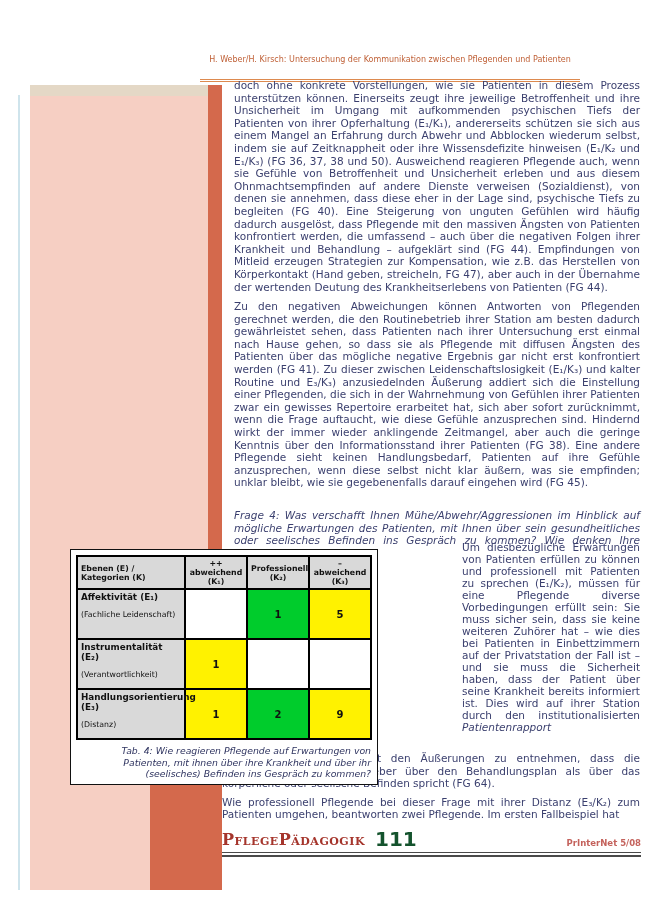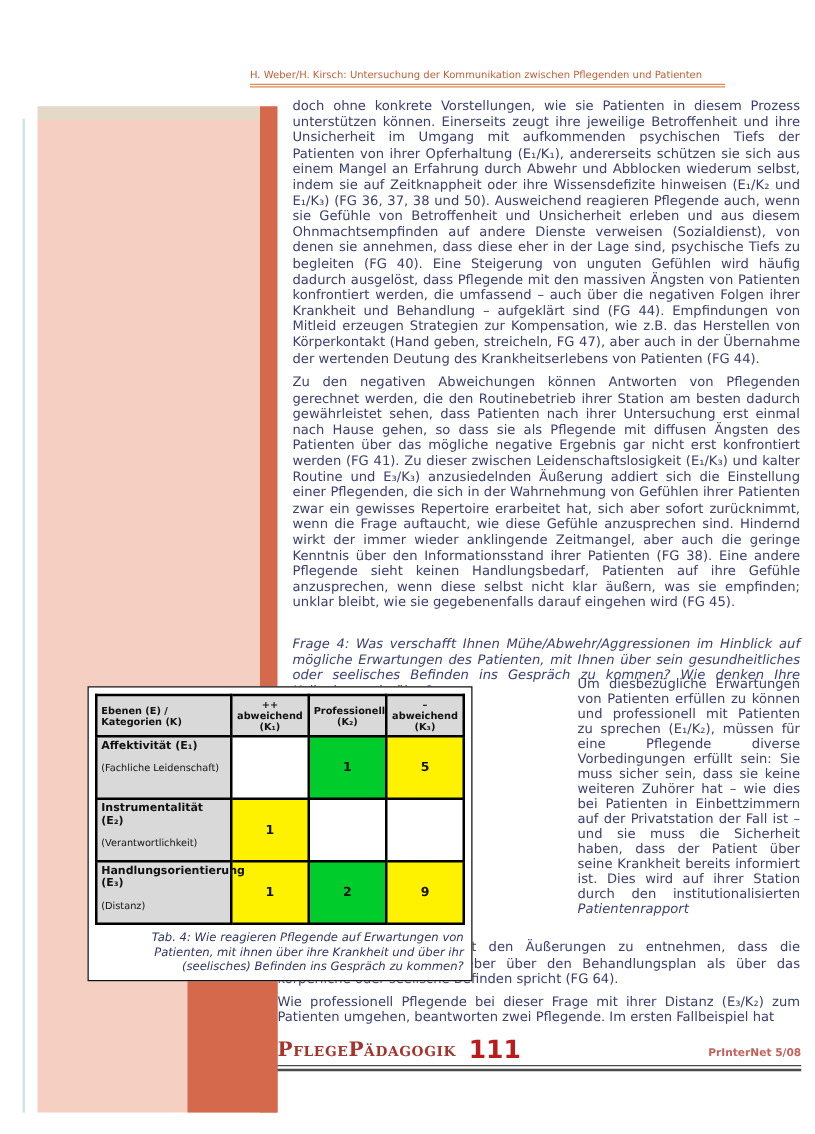--- a/index.html
+++ b/index.html
@@ -10,21 +10,21 @@
   
   .edge-line{position:absolute;left:18px;top:95px;width:2px;height:795px;background:#cfe4ec;}
   .beige-strip{position:absolute;left:30px;top:85px;width:178px;height:11px;background:#e4d8c6;}
   .pink-panel{position:absolute;left:30px;top:96px;width:178px;height:794px;background:#f6cfc3;}
   .accent-stripe{position:absolute;left:208px;top:85px;width:14px;height:805px;background:#d4694c;}
   .accent-block{position:absolute;left:150px;top:748px;width:72px;height:142px;background:#d4694c;}
   
   .running-header{
     position:absolute;left:200px;top:55px;width:380px;
     font-size:8px;line-height:10px;color:#bf5f35;
-    border-bottom:3px double #dd8a4f;padding-bottom:2px;
+    border-bottom:3px double #dd8a4f;padding-bottom:14px;text-align:center;
   }
   
   .content{position:absolute;left:222px;top:79px;width:418px;}
   .content p{margin:0 0 7px 12px;font-size:10.5px;line-height:12.6px;text-align:justify;}
   .question{font-style:italic;margin-top:20px !important;}
   
   .table-box{
     position:absolute;left:70px;top:549px;width:308px;background:#ffffff;
     border:1px solid #111;padding:5px 5px 4px 5px;z-index:2;box-sizing:border-box;
   }
@@ -53,21 +53,21 @@
   
   .resume{position:absolute;left:222px;top:752px;width:418px;}
   .resume p{margin:0 0 6px 0;font-size:10.5px;line-height:12.6px;text-align:justify;}
   
   .footer{position:absolute;left:222px;top:829px;width:419px;}
   .footer-row{display:flex;align-items:flex-end;padding-bottom:3px;}
   .journal{
     font-family:"DejaVu Serif",serif;font-variant:small-caps;font-weight:bold;
     font-size:16px;line-height:18px;color:#a5352c;letter-spacing:0.5px;
   }
-  .pagenum{font-size:20px;line-height:20px;font-weight:bold;color:#b91c1c;margin-left:10px;}
+  .pagenum{font-size:20px;line-height:20px;font-weight:bold;color:#14532d;margin-left:10px;}
   .issue{margin-left:auto;font-size:8.5px;font-weight:bold;color:#c4625c;align-self:center;margin-top:8px;}
   .footer-rule{height:2px;border-top:1px solid #4a4a4a;border-bottom:2px solid #4a4a4a;}
 </style>
 </head>
 <body>
 
 <div class="page">
 
   <div class="edge-line"></div>
   <div class="beige-strip"></div>

